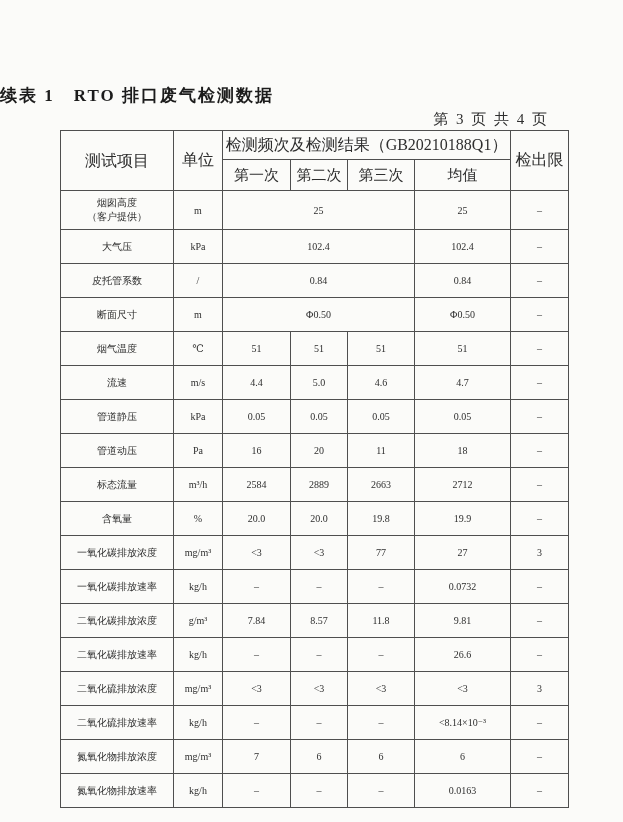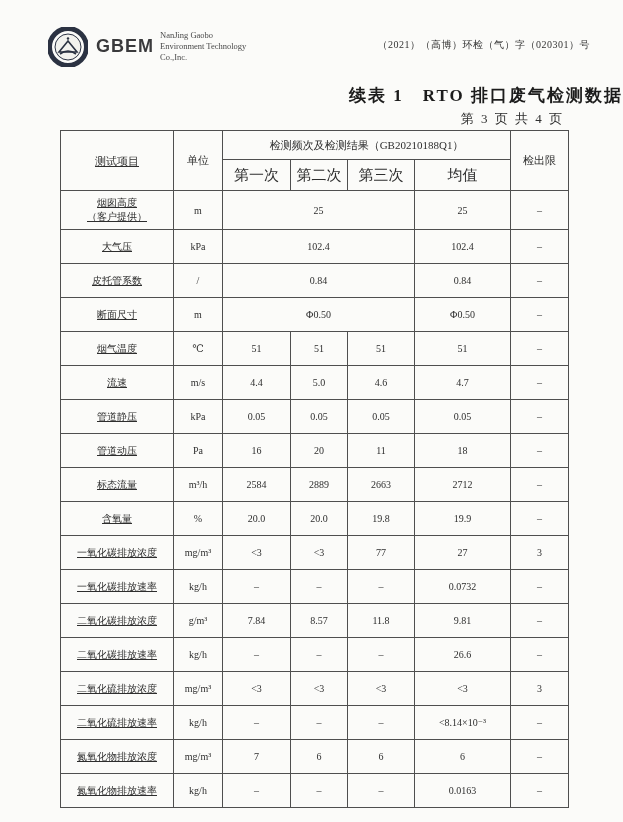--- a/index.html
+++ b/index.html
@@ -20,64 +20,48 @@
     position:absolute;left:160px;top:30px;
     font-family:"Liberation Serif","DejaVu Serif",serif;
     font-size:8.5px;line-height:11px;color:#4a4a4a;
   }
   .doc-number{
     position:absolute;right:33px;top:38px;font-size:10px;color:#333;
     letter-spacing:.5px;white-space:nowrap;
   }
   
   .report-title{
-    position:absolute;left:0;top:84px;width:100%;text-align:right;
+    position:absolute;left:0;top:84px;width:100%;text-align:left;
     font-size:17px;font-weight:bold;color:#1c1c1c;letter-spacing:2px;
   }
   .page-label{
-    position:absolute;right:59px;top:110px;font-size:13px;color:#2f2f2f;
+    position:absolute;right:74px;top:110px;font-size:15px;color:#2f2f2f;
     letter-spacing:2px;white-space:nowrap;
   }
   
   table.det{
     position:absolute;left:60px;top:130px;width:508px;
     border-collapse:collapse;table-layout:fixed;
   }
   table.det td,table.det th{
     border:1px solid #4f4f4f;padding:0 2px;text-align:center;vertical-align:middle;
     font-weight:normal;font-size:10px;color:#2e2e2e;
   }
-  tr.hrow1 th{height:28px;font-size:11px;}
+  tr.hrow1 th{height:28px;font-size:16px;}
   tr.hrow2 th{height:30px;font-size:15px;}
   tr.first-data td{height:38px;}
   tr.data td{height:33px;}
-  td.c-item,th.c-item{font-size:10.5px;white-space:pre-line;line-height:14px;text-decoration:underline;}
+  td.c-item,th.c-item{font-size:10.5px;white-space:pre-line;line-height:14px;}
   .sup{white-space:nowrap;}
 </style>
 </head>
 <body>
 
 <div class="page">
 
-  <div class="letterhead">
-    <svg class="logo-seal" viewBox="0 0 40 40">
-      <circle cx="20" cy="20" r="18.5" fill="none" stroke="#2b3242" stroke-width="5"></circle>
-      <circle cx="20" cy="20" r="13" fill="#f2f2ee" stroke="#2b3242" stroke-width="1"></circle>
-      <path d="M11 25 L20 14 L29 25 Z" fill="none" stroke="#2b3242" stroke-width="1.6"></path>
-      <path d="M12 27 Q20 21 28 27" fill="none" stroke="#2b3242" stroke-width="1.6"></path>
-      <circle cx="20" cy="11.5" r="1.2" fill="#2b3242"></circle>
-    </svg>
-    <div class="gbem-word">GBEM</div>
-    <div class="company">
-      <div>NanJing Gaobo</div>
-      <div>Environment Technology</div>
-      <div>Co.,Inc.</div>
-    </div>
-    <div class="doc-number">（2021）（高博）环检（气）字（020301）号</div>
-  </div>
 
   <div class="report-title">续表 1　RTO 排口废气检测数据</div>
   <div class="page-label">第 3 页 共 4 页</div>
 
   <table class="det">
     <colgroup>
       <col style="width:113px">
         <col style="width:49px">
         <col style="width:68px">
       <col style="width:57px">

